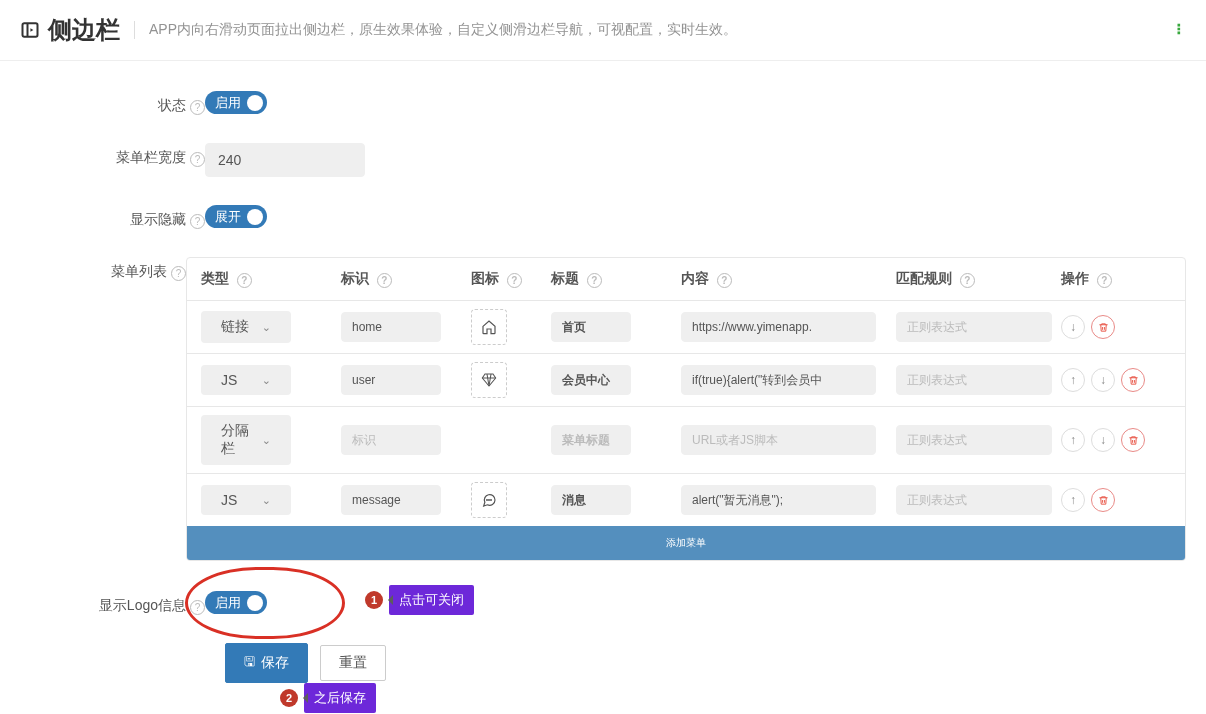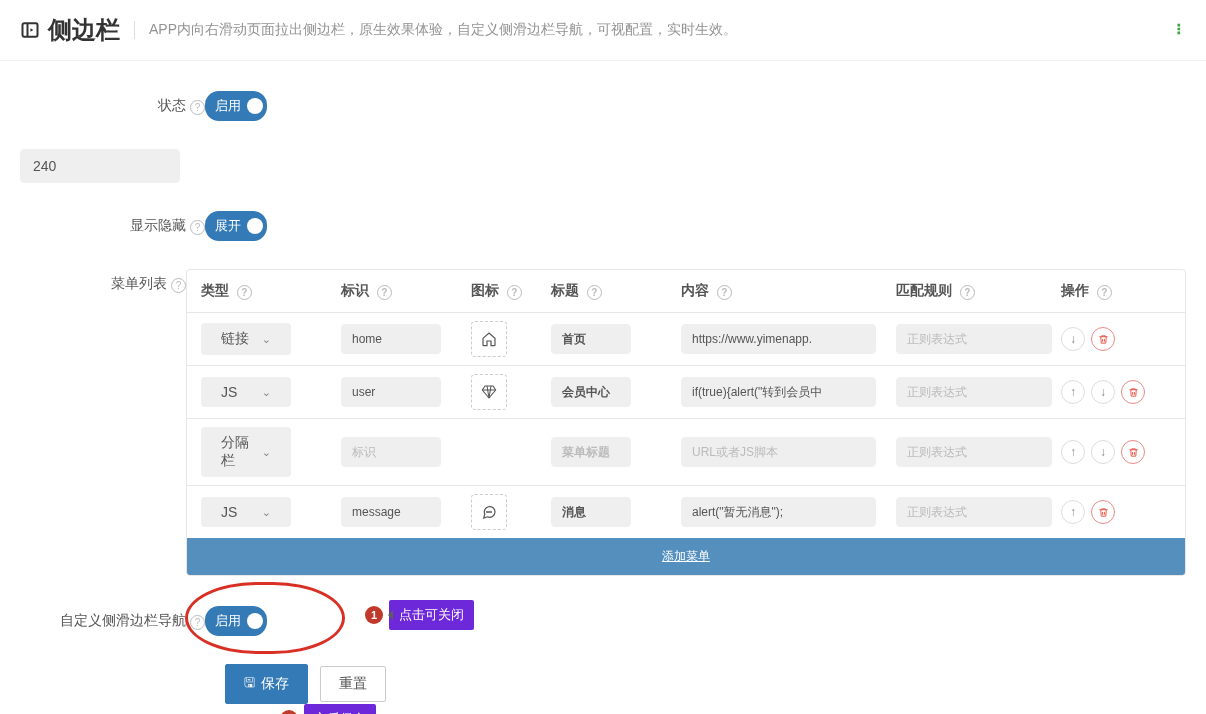--- a/index.html
+++ b/index.html
@@ -12,21 +12,21 @@
     .page-header .desc { color: #939393; font-size: 14px; }
     .page-header .corner { margin-left: auto; color: #38a83e; font-weight: 700; }
     
     .form { padding: 30px 20px 40px; }
     .row { display: flex; align-items: flex-start; margin-bottom: 28px; }
     .label-col { width: 185px; text-align: right; padding-top: 6px; color: #555; }
     .label-col .lbl { font-size: 14px; }
     .help { display: inline-flex; align-items: center; justify-content: center; width: 15px; height: 15px; border: 1px solid #bbb; border-radius: 50%; color: #bbb; font-size: 10px; margin-left: 4px; vertical-align: -1px; cursor: pointer; }
     .ctrl-col { flex: 1; max-width: 1000px; }
     
-    .switch { display: inline-flex; align-items: center; background: #337ab7; color: #fff; border-radius: 14px; height: 30px; padding: 0 4px 0 10px; font-size: 13px; cursor: pointer; }
+    .switch { display: inline-flex; align-items: center; background: #337ab7; color: #fff; border-radius: 14px; height: 23px; padding: 0 4px 0 10px; font-size: 13px; cursor: pointer; }
     .switch .knob { width: 16px; height: 16px; border-radius: 50%; background: #fff; margin-left: 6px; }
     
     .text-input { background: #efefef; border: 1px solid #efefef; border-radius: 4px; padding: 8px 12px; font-size: 14px; color: #555; width: 160px; }
     
     .menu-table { border: 1px solid #e7e7e7; border-radius: 4px; overflow: hidden; }
     .thead, .trow { display: grid; grid-template-columns: 140px 130px 80px 130px 215px 165px 130px; gap: 0; }
     .thead { padding: 12px 14px; }
     .th { font-weight: 600; font-size: 14px; color: #555; }
     .trow { padding: 8px 14px; border-top: 1px solid #e7e7e7; align-items: center; }
     
@@ -39,21 +39,21 @@
     .cell-input.rule { width: 156px; }
     .cell-input::placeholder { color: #bbb; }
     .cell-input:disabled { color: #bbb; }
     
     .icon-box { width: 36px; height: 36px; border: 1px dashed #ccc; border-radius: 4px; display: inline-flex; align-items: center; justify-content: center; color: #555; cursor: pointer; }
     
     .ops { display: flex; gap: 6px; align-items: center; }
     .op-btn { width: 24px; height: 24px; border: 1px solid #ddd; border-radius: 50%; display: inline-flex; align-items: center; justify-content: center; font-size: 12px; color: #888; background: #fff; cursor: pointer; }
     .op-btn.del { border-color: #e98a87; color: #e74c3c; }
     
-    .add-row { background: #548fbe; color: #fff; text-align: center; padding: 10px 0; font-size: 12px; cursor: pointer; text-decoration: underline; }
+    .add-row { background: #548fbe; color: #fff; text-align: center; padding: 10px 0; font-size: 10px; cursor: pointer; }
     
     .anno-wrap { position: relative; display: inline-block; }
     .red-circle { position: absolute; border: 3px solid #d93025; border-radius: 80px/40px; width: 160px; height: 72px; left: -20px; top: -24px; pointer-events: none; }
     .anno-badge { display: inline-flex; align-items: center; justify-content: center; width: 18px; height: 18px; background: #c0392b; color: #fff; border-radius: 50%; font-size: 11px; font-weight: 700; }
     .anno-tip { display: inline-block; background: #6d28d9; color: #fff; padding: 6px 10px; border-radius: 2px; font-size: 13px; position: relative; margin-left: 6px; }
     .anno-tip::before { content: ""; position: absolute; left: -6px; top: 50%; margin-top: -5px; border: 5px solid transparent; border-right-color: #5d5d5d; }
     .anno1 { position: absolute; left: 360px; top: -6px; display: flex; align-items: center; }
     
     .foot-btns { margin-left: 205px; margin-top: 20px; display: flex; gap: 12px; align-items: center; position: relative; }
     .btn { display: inline-flex; align-items: center; gap: 6px; padding: 8px 18px; border-radius: 2px; font-size: 14px; cursor: pointer; }
@@ -85,20 +85,23 @@
     </div>
     <div class="ctrl-col">
       <div class="switch">
         <span>启用</span>
           <span class="knob"></span>
       </div>
     </div>
   </div>
 
   <div class="row">
+    <div class="label-col">
+      <span class="lbl">菜单栏宽度</span><span class="help">?</span>
+    </div>
     <div class="ctrl-col">
       <input class="text-input" value="240" style="">
     </div>
   </div>
 
   <div class="row">
     <div class="label-col">
       <span class="lbl">显示隐藏</span><span class="help">?</span>
     </div>
     <div class="ctrl-col">
@@ -228,21 +231,21 @@
               </div>
             </div>
           </div>
         <div class="add-row">添加菜单</div>
       </div>
     </div>
   </div>
 
   <div class="row" style="margin-top:30px; position:relative;">
     <div class="label-col">
-      <span class="lbl">自定义侧滑边栏导航</span><span class="help">?</span>
+      <span class="lbl">显示Logo信息</span><span class="help">?</span>
     </div>
     <div class="ctrl-col" style="position:relative;">
       <div class="anno-wrap">
         <div class="switch">
           <span>启用</span>
             <span class="knob"></span>
         </div>
         <div class="red-circle"></div>
       </div>
       <div class="anno1" style="left:160px;">

